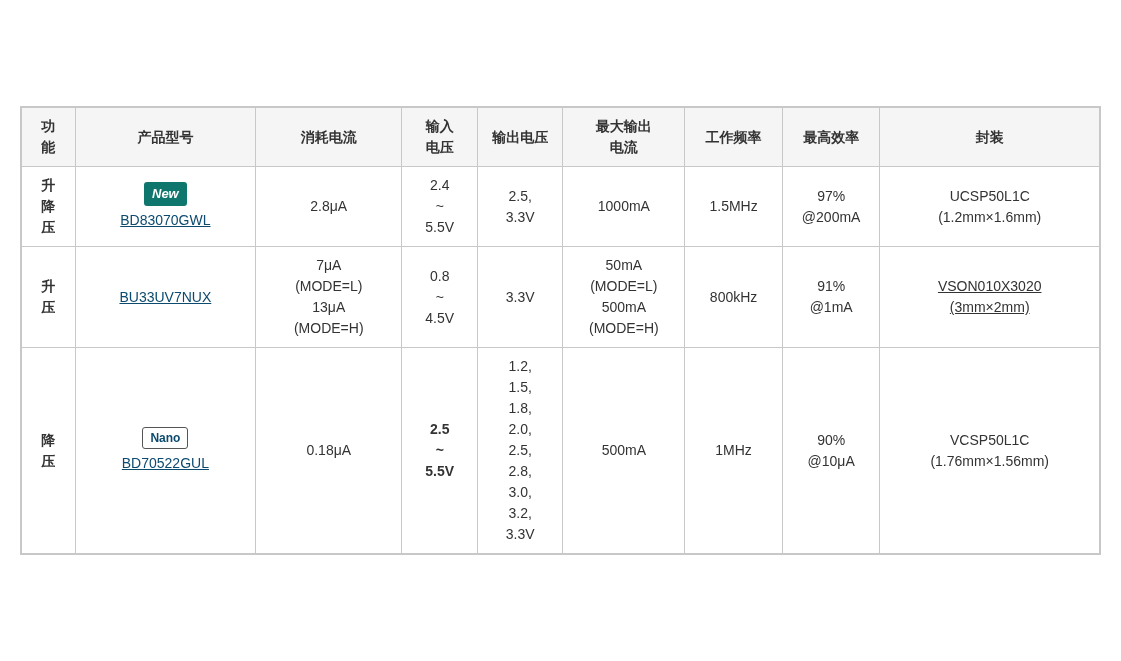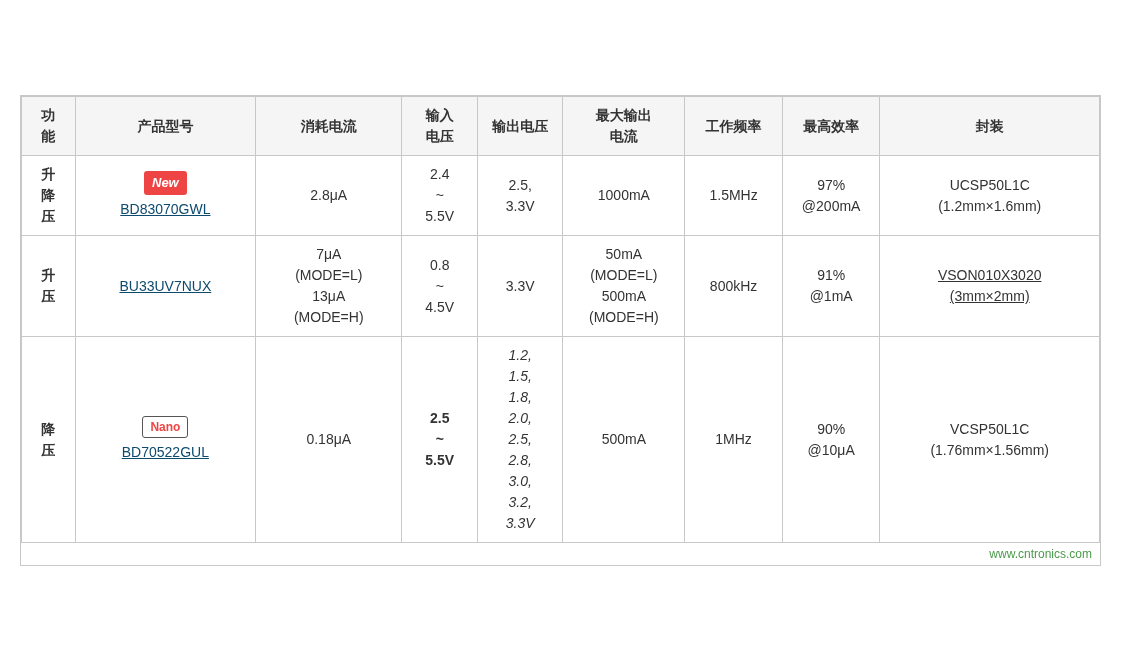--- a/index.html
+++ b/index.html
@@ -45,33 +45,33 @@
     .col-current { width: 120px; }
     .col-vin { width: 62px; }
     .col-vout { width: 70px; }
     .col-maxcurrent { width: 100px; }
     .col-freq { width: 80px; }
     .col-eff { width: 80px; }
     .col-pkg { width: 180px; }
 
     .badge-new {
       display: inline-block;
-      background-color: #ef4444;
+      background-color: #0f766e;
       color: #fff;
       font-size: 13px;
       font-weight: bold;
       font-style: italic;
       padding: 2px 8px;
       border-radius: 3px;
       margin-bottom: 4px;
     }
     .badge-nano {
       display: inline-block;
       background-color: #fff;
-      color: #ef4444;
+      color: #0c4a6e;
       font-size: 12px;
       font-weight: bold;
       border: 1.5px solid #555;
       padding: 1px 7px;
       border-radius: 3px;
       margin-bottom: 4px;
     }
     .model-link {
       color: #0c4a6e;
       text-decoration: underline;
@@ -162,32 +162,31 @@
 (3mm×2mm)</td>
         </tr>
         <tr>
           <td style="white-space: pre-line; font-weight: bold;">降
 压</td>
           <td><span class="badge-nano">Nano</span><br><a class="model-link" href="#">BD70522GUL</a></td>
           <td style="white-space: pre-line;">0.18μA</td>
           <td style="white-space: pre-line; font-weight: bold;">2.5
 ~
 5.5V</td>
-          <td style="white-space: pre-line; font-style: italic;">1.2,
+          <td style="white-space: pre-line;">1.2,
 1.5,
 1.8,
 2.0,
 2.5,
 2.8,
 3.0,
 3.2,
 3.3V</td>
           <td style="white-space: pre-line;">500mA</td>
           <td>1MHz</td>
           <td style="white-space: pre-line;">90%
 @10μA</td>
           <td style="white-space: pre-line;">VCSP50L1C
 (1.76mm×1.56mm)</td>
         </tr>
       </tbody>
   </table>
-  <div class="watermark">www.cntronics.com</div>
 </div>
 
 </body></html>

